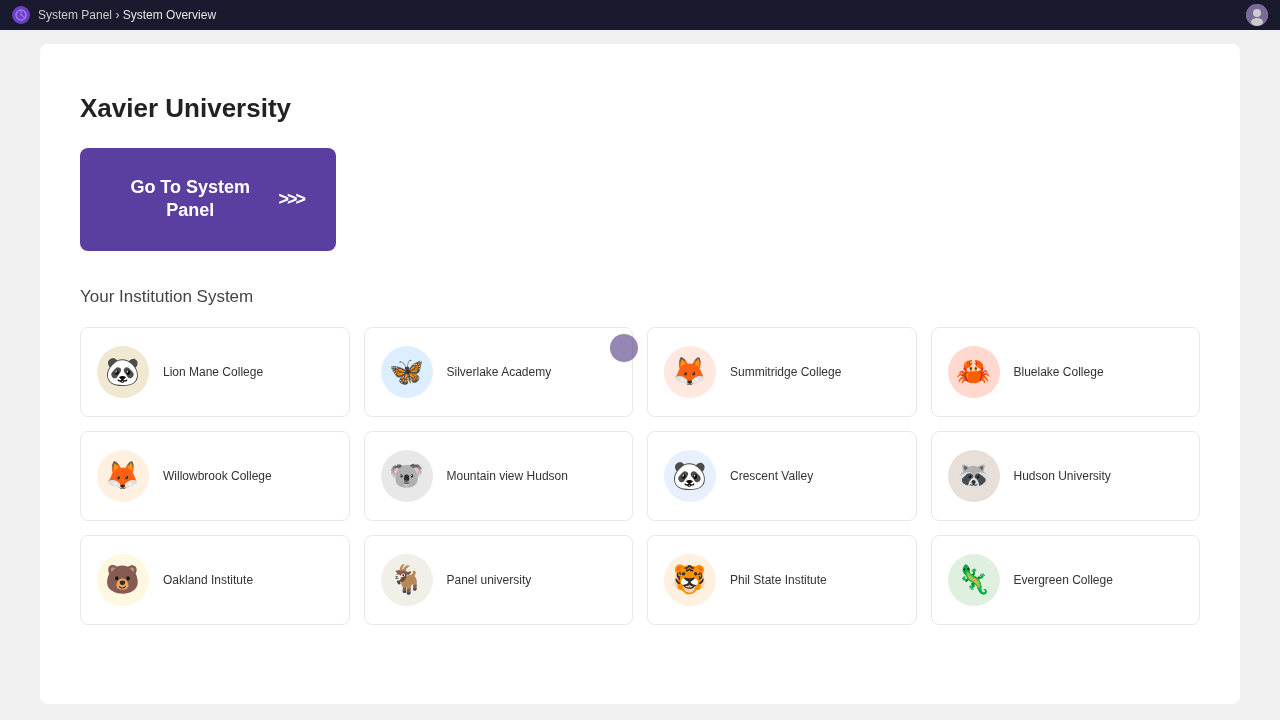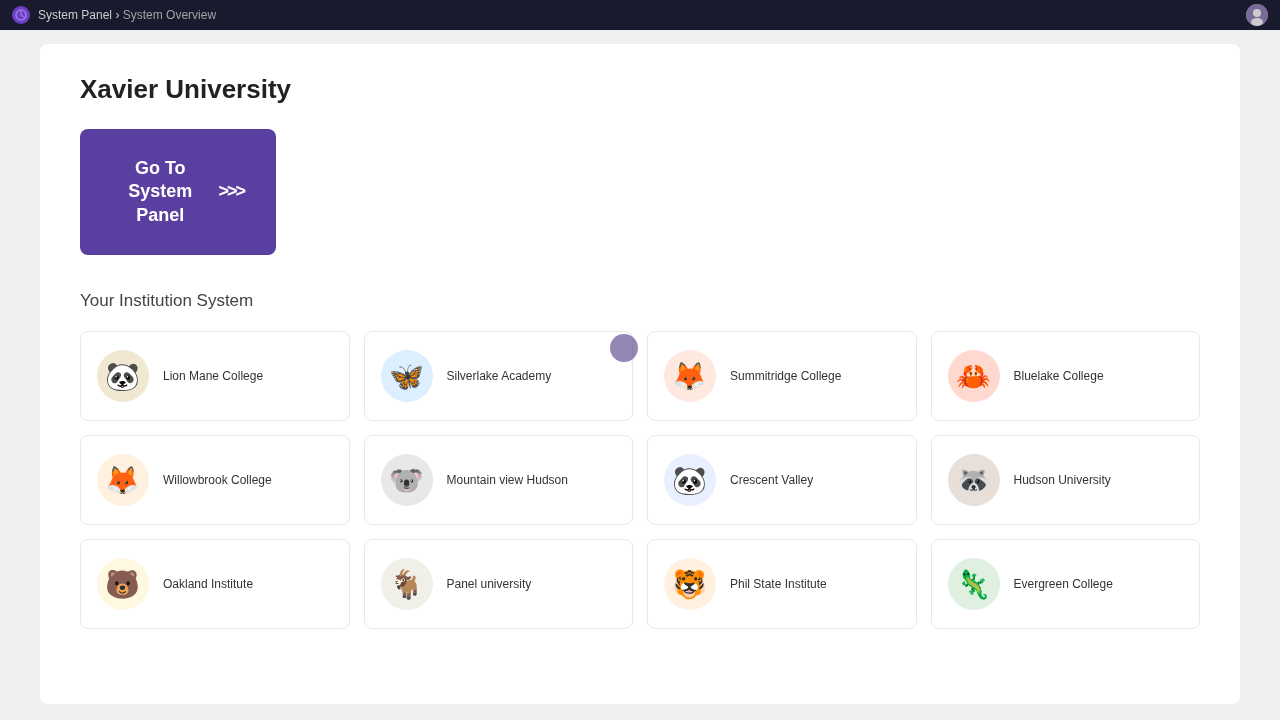--- a/index.html
+++ b/index.html
@@ -26,21 +26,21 @@
       border-radius: 50%;
       display: flex;
       align-items: center;
       justify-content: center;
     }
     .topbar-logo svg { width: 12px; height: 12px; }
     .topbar-breadcrumb {
       color: #ccc;
       font-size: 12px;
     }
-    .topbar-breadcrumb span.active { color: #a3a3a3; }
+    .topbar-breadcrumb span.active { color: #e5e5e5; }
     .topbar-avatar {
       width: 22px;
       height: 22px;
       border-radius: 50%;
       background: #888;
       overflow: hidden;
       display: flex;
       align-items: center;
       justify-content: center;
     }
@@ -52,35 +52,36 @@
       border-radius: 8px;
       padding: 30px 40px;
       min-height: 660px;
     }
 
     .page-title {
       font-size: 26px;
       font-weight: 600;
       color: #222;
       margin-bottom: 24px;
+      margin-top: 19px;
     }
 
     .go-to-panel-btn {
       background: #5b3fa0;
       color: #fff;
       border: none;
       border-radius: 8px;
       padding: 28px 32px;
       font-size: 18px;
       font-weight: 600;
       cursor: pointer;
       display: flex;
       align-items: center;
       gap: 10px;
-      width: 196px;
+      width: 256px;
       margin-bottom: 36px;
       line-height: 1.3;
     }
     .go-to-panel-btn .chevrons {
       font-size: 18px;
       letter-spacing: -2px;
     }
 
     .section-title {
       font-size: 17px;

